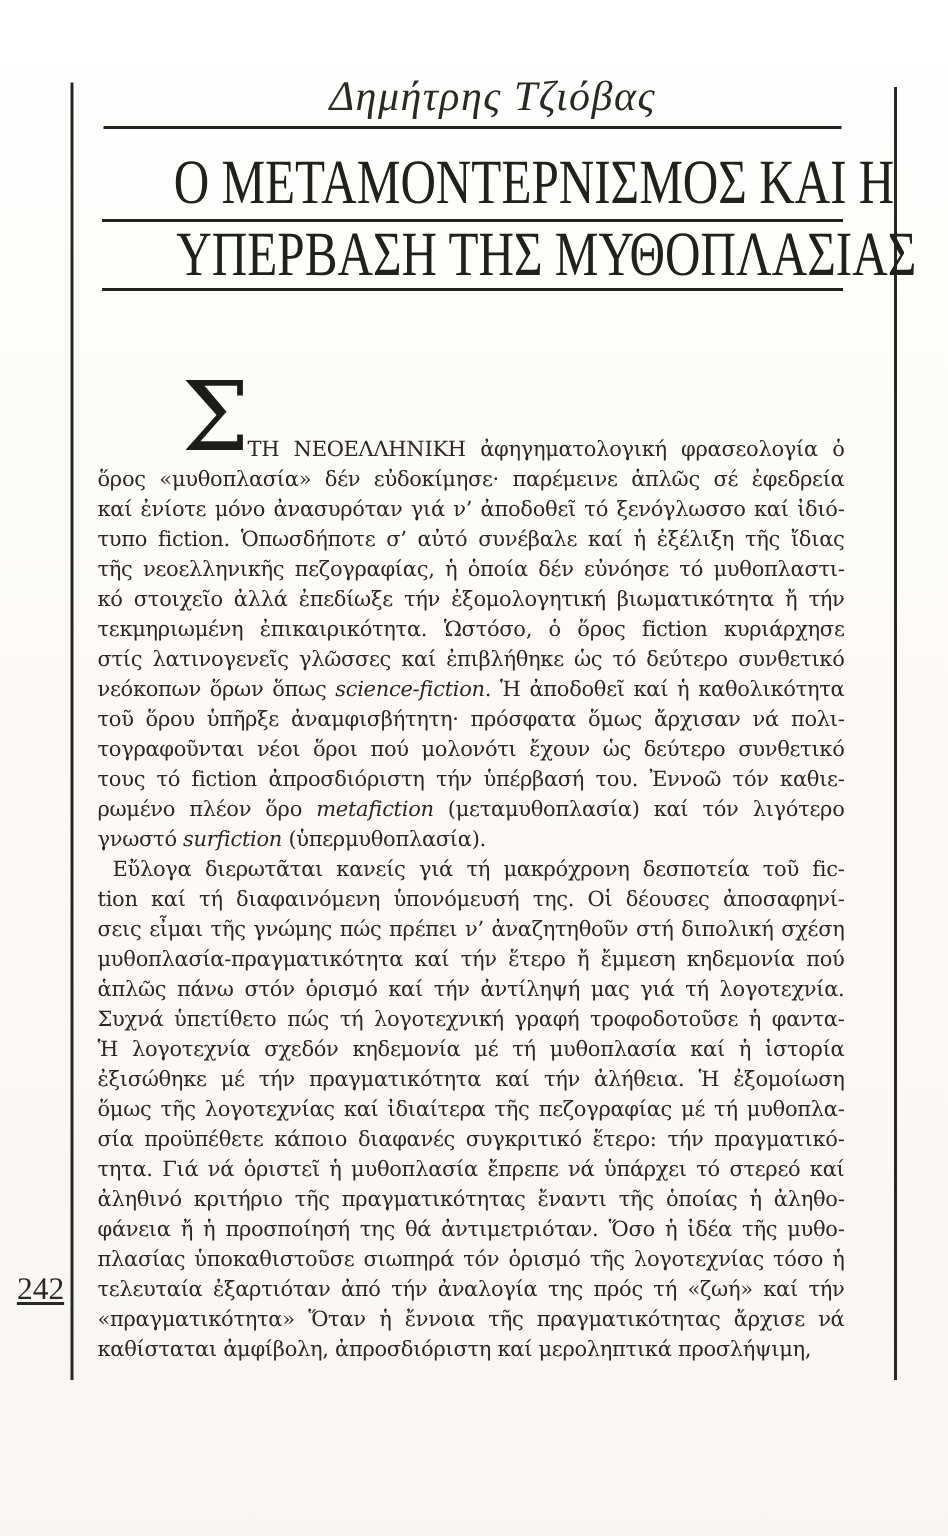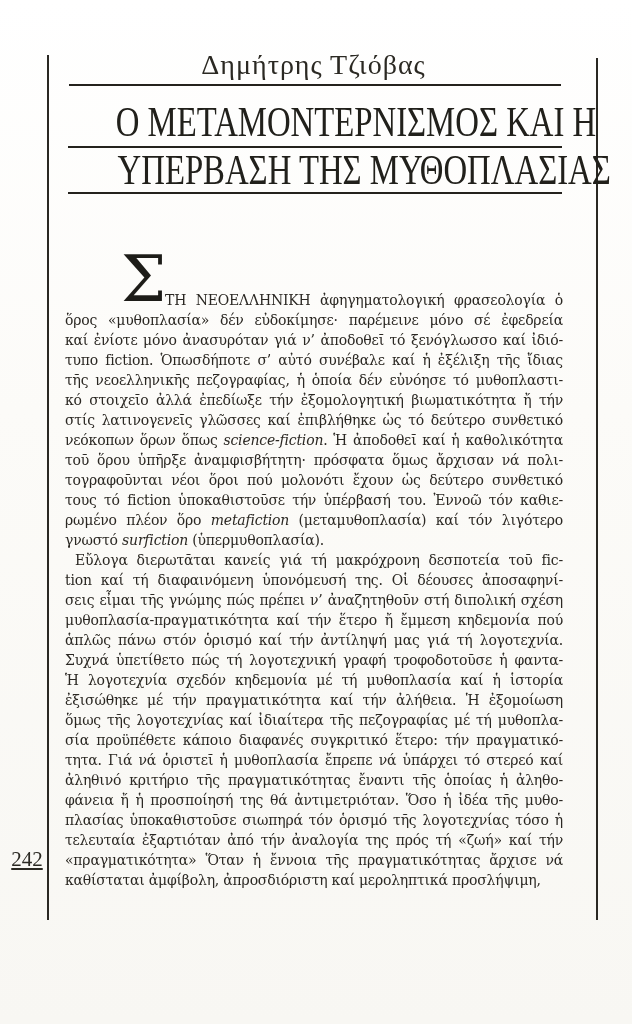--- a/index.html
+++ b/index.html
@@ -14,23 +14,24 @@
   }
   .vrule { position: absolute; width: 2px; background: #2a2823; }
   .vrule.left  { left: 47px;  top: 55px; height: 865px; }
   .vrule.right { left: 596px; top: 58px; height: 862px; }
   .hrule { position: absolute; height: 2px; background: #24221d; }
   .hrule.author-rule { left: 69px; top: 84px;  width: 492px; }
   .hrule.title-rule1 { left: 68px; top: 146px; width: 494px; }
   .hrule.title-rule2 { left: 68px; top: 192px; width: 494px; height: 2px; }
 
   .author {
-    position: absolute; left: 39px; top: 50px; width: 549px;
+    position: absolute; left: 54px; top: 50px; width: 549px;
     text-align: center;
     font-family: "Liberation Serif", serif;
+    font-style: italic;
     font-size: 28px; line-height: 30px;
     letter-spacing: 1px;
     color: #2b2923;
   }
   .title {
     position: absolute; left: 48px; width: 549px;
     text-align: center;
     font-family: "Liberation Serif", serif;
     font-size: 42px; line-height: 46px;
     white-space: nowrap;
@@ -89,30 +90,31 @@
     <span class="inner">ΥΠΕΡΒΑΣΗ ΤΗΣ ΜΥΘΟΠΛΑΣΙΑΣ</span>
   </div>
   <div class="hrule title-rule2"></div>
 
   <div class="page-number">242</div>
 
   <div class="body-text">
     <div class="dropcap">Σ</div>
     <div>
         <div class="line first"><span>ΤΗ ΝΕΟΕΛΛΗΝΙΚΗ ἀφηγηματολογική φρασεολογία ὁ</span></div>
-        <div class="line"><span>ὅρος «μυθοπλασία» δέν εὐδοκίμησε· παρέμεινε μόνο σέ ἐφεδρεία</span></div>
+        <div class="line"><span>ὅρος «μυθοπλασία» δέν εὐδοκίμησε· παρέμεινε ἁπλῶς σέ ἐφεδρεία</span></div>
         <div class="line"><span>καί ἐνίοτε μόνο ἀνασυρόταν γιά ν’ ἀποδοθεῖ τό ξενόγλωσσο καί ἰδιό-</span></div>
         <div class="line"><span>τυπο fiction. Ὁπωσδήποτε σ’ αὐτό συνέβαλε καί ἡ ἐξέλιξη τῆς ἴδιας</span></div>
         <div class="line"><span>τῆς νεοελληνικῆς πεζογραφίας, ἡ ὁποία δέν εὐνόησε τό μυθοπλαστι-</span></div>
         <div class="line"><span>κό στοιχεῖο ἀλλά ἐπεδίωξε τήν ἐξομολογητική βιωματικότητα ἤ τήν</span></div>
+        <div class="line"><span>τεκμηριωμένη ἐπικαιρικότητα. Ὡστόσο, ὁ ὅρος fiction κυριάρχησε</span></div>
         <div class="line"><span>στίς λατινογενεῖς γλῶσσες καί ἐπιβλήθηκε ὡς τό δεύτερο συνθετικό</span></div>
         <div class="line"><span>νεόκοπων ὅρων ὅπως </span><em>science-fiction</em><span>. Ἡ ἀποδοθεῖ καί ἡ καθολικότητα</span></div>
         <div class="line"><span>τοῦ ὅρου ὑπῆρξε ἀναμφισβήτητη· πρόσφατα ὅμως ἄρχισαν νά πολι-</span></div>
         <div class="line"><span>τογραφοῦνται νέοι ὅροι πού μολονότι ἔχουν ὡς δεύτερο συνθετικό</span></div>
-        <div class="line"><span>τους τό fiction ὑποκαθιστοῦσε τήν ὑπέρβασή του. Ἐννοῶ τόν καθιε-</span></div>
+        <div class="line"><span>τους τό fiction ἀπροσδιόριστη τήν ὑπέρβασή του. Ἐννοῶ τόν καθιε-</span></div>
         <div class="line"><span>ρωμένο πλέον ὅρο </span><em>metafiction</em><span> (μεταμυθοπλασία) καί τόν λιγότερο</span></div>
         <div class="line end"><span>γνωστό </span><em>surfiction</em><span> (ὑπερμυθοπλασία).</span></div>
         <div class="line indent"><span>Εὔλογα διερωτᾶται κανείς γιά τή μακρόχρονη δεσποτεία τοῦ fic-</span></div>
         <div class="line"><span>tion καί τή διαφαινόμενη ὑπονόμευσή της. Οἱ δέουσες ἀποσαφηνί-</span></div>
         <div class="line"><span>σεις εἶμαι τῆς γνώμης πώς πρέπει ν’ ἀναζητηθοῦν στή διπολική σχέση</span></div>
         <div class="line"><span>μυθοπλασία-πραγματικότητα καί τήν ἕτερο ἤ ἔμμεση κηδεμονία πού</span></div>
         <div class="line"><span>ἁπλῶς πάνω στόν ὁρισμό καί τήν ἀντίληψή μας γιά τή λογοτεχνία.</span></div>
         <div class="line"><span>Συχνά ὑπετίθετο πώς τή λογοτεχνική γραφή τροφοδοτοῦσε ἡ φαντα-</span></div>
         <div class="line"><span>Ἡ λογοτεχνία σχεδόν κηδεμονία μέ τή μυθοπλασία καί ἡ ἱστορία</span></div>
         <div class="line"><span>ἐξισώθηκε μέ τήν πραγματικότητα καί τήν ἀλήθεια. Ἡ ἐξομοίωση</span></div>

